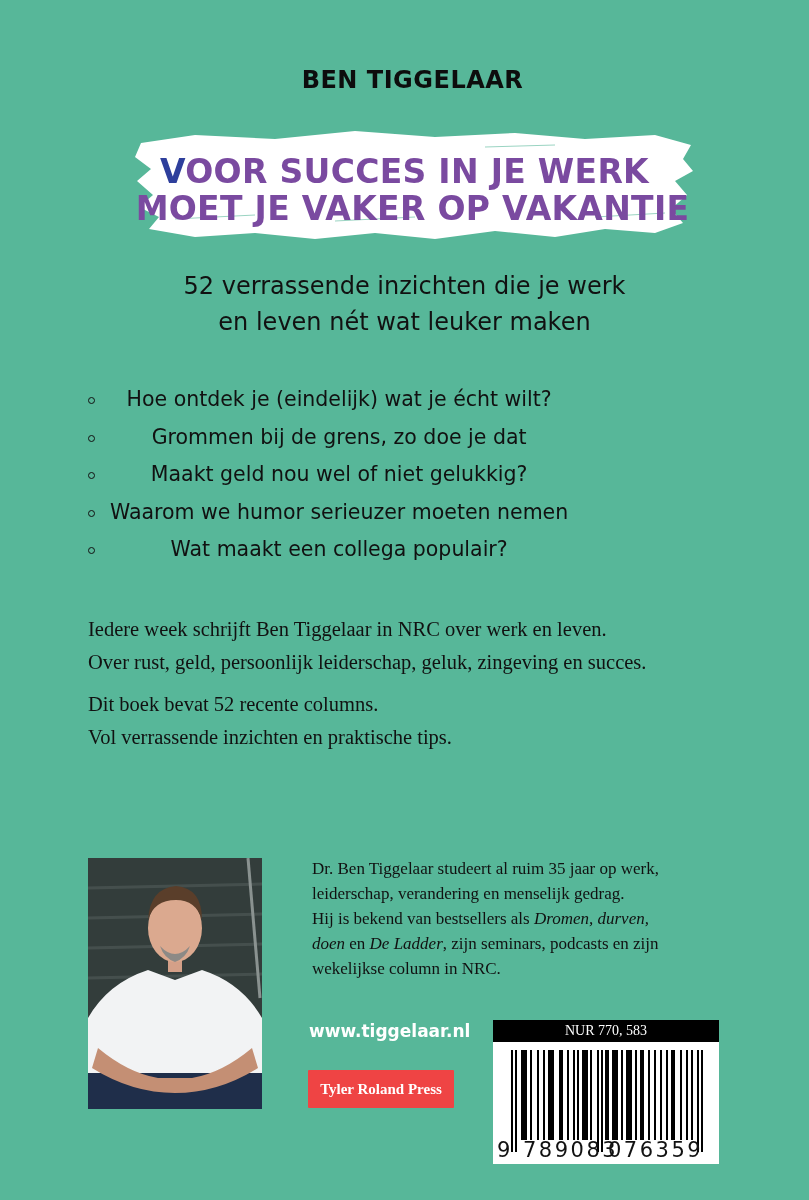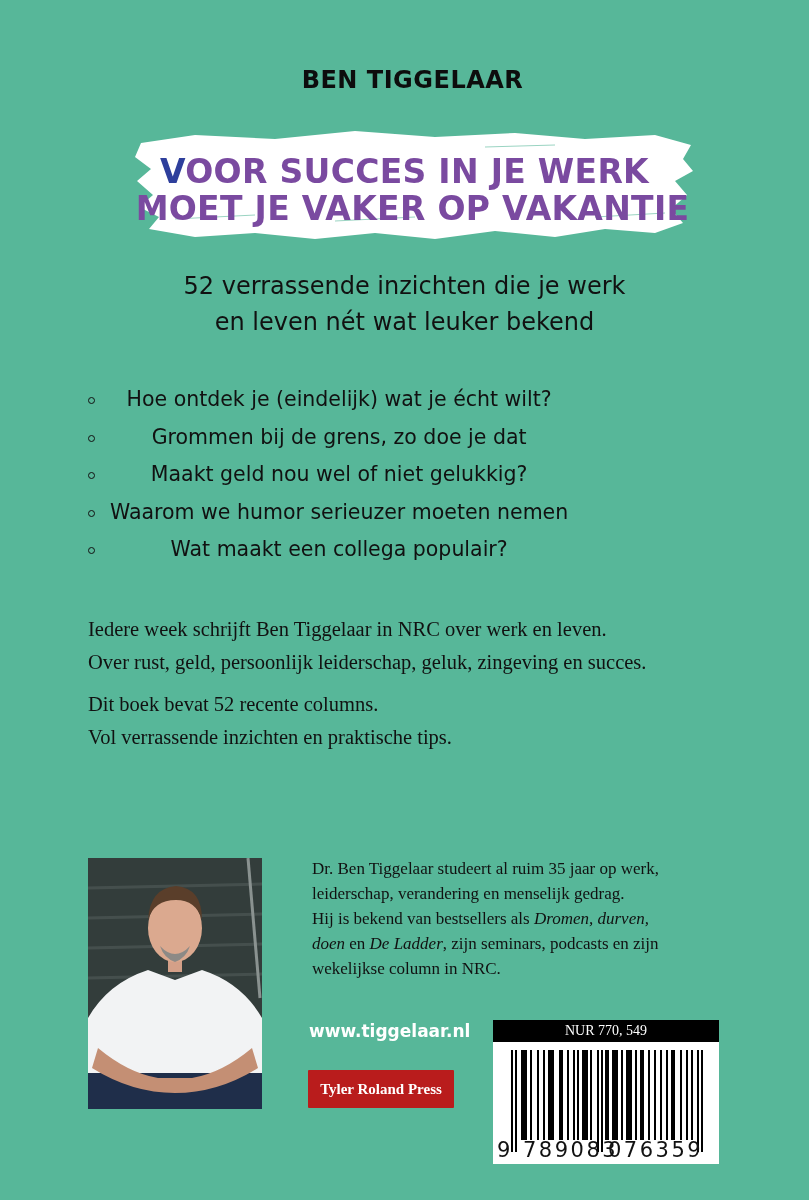--- a/index.html
+++ b/index.html
@@ -54,21 +54,21 @@
     position: absolute; left: 312px; top: 856px; width: 420px;
     font-family: "Liberation Serif", serif; font-size: 17px; line-height: 25px; color: #111;
   }
   .bio i { font-style: italic; }
   .url {
     position: absolute; left: 309px; top: 1021px; font-weight: bold;
     font-size: 17px; color: #fff; font-family: "DejaVu Sans", sans-serif;
   }
   .publisher {
     position: absolute; left: 308px; top: 1070px; width: 146px; height: 38px;
-    background: #b91c1c; color: #fff; font-family: "Liberation Serif", serif;
+    background: #ef4444; color: #fff; font-family: "Liberation Serif", serif;
     font-weight: bold; font-size: 15px; display: flex; align-items: center; justify-content: center;
     border-radius: 1px;
   }
   .barcode {
     position: absolute; left: 493px; top: 1020px; width: 226px; height: 144px; background: #fff;
   }
   .barcode .nur {
     height: 22px; background: #000; color: #fff; text-align: center;
     font-family: "Liberation Serif", serif; font-size: 14px; line-height: 22px;
   }
@@ -90,21 +90,21 @@
   <svg width="560" height="122" viewBox="0 0 560 122">
     <path d="M6 18 L60 10 L140 14 L220 6 L300 12 L380 8 L450 14 L520 10 L556 20 L548 34 L558 46 L540 56 L552 70 L536 84 L548 98 L520 108 L470 104 L420 112 L360 106 L300 114 L240 108 L180 114 L120 108 L60 112 L14 104 L24 92 L4 82 L18 70 L2 56 L16 44 L0 32 Z" fill="#ffffff"></path>
     <path d="M40 94 L120 90 M200 96 L280 92 M350 22 L420 20 M460 92 L530 88" stroke="#57b799" stroke-width="1" opacity="0.6"></path>
   </svg>
 </div>
 <div class="title-line l1"><span class="first">V</span><span>OOR SUCCES IN JE WERK</span></div>
 <div class="title-line l2">MOET JE VAKER OP VAKANTIE</div>
 
 <div class="subtitle">
   <div>52 verrassende inzichten die je werk</div>
-  <div>en leven nét wat leuker bekend</div>
+  <div>en leven nét wat leuker maken</div>
 </div>
 
 <ul class="bullets">
   <li><span class="dot"></span><span>Hoe ontdek je (eindelijk) wat je écht wilt?</span></li>
   <li><span class="dot"></span><span>Grommen bij de grens, zo doe je dat</span></li>
   <li><span class="dot"></span><span>Maakt geld nou wel of niet gelukkig?</span></li>
   <li><span class="dot"></span><span>Waarom we humor serieuzer moeten nemen</span></li>
   <li><span class="dot"></span><span>Wat maakt een collega populair?</span></li>
 </ul>
 
@@ -143,21 +143,21 @@
   <div><span>Hij is bekend van bestsellers als </span><i>Dromen, durven,</i></div>
   <div><i>doen</i><span> en </span><i>De Ladder</i><span>, zijn seminars, podcasts en zijn</span></div>
   <div>wekelijkse column in NRC.</div>
 </div>
 
 <div class="url">www.tiggelaar.nl</div>
 
 <div class="publisher">Tyler Roland Press</div>
 
 <div class="barcode">
-  <div class="nur">NUR 770, 549</div>
+  <div class="nur">NUR 770, 583</div>
   <svg width="226" height="120" viewBox="0 0 226 120">
     <g fill="#000">
       <rect x="18" y="8" width="2" height="102"></rect>
         <rect x="22" y="8" width="2" height="102"></rect>
       <rect x="28" y="8" width="6" height="90"></rect>
         <rect x="37" y="8" width="2" height="90"></rect>
       <rect x="44" y="8" width="2" height="90"></rect>
         <rect x="50" y="8" width="2" height="90"></rect>
       <rect x="55" y="8" width="6" height="90"></rect>
         <rect x="66" y="8" width="4" height="90"></rect>

